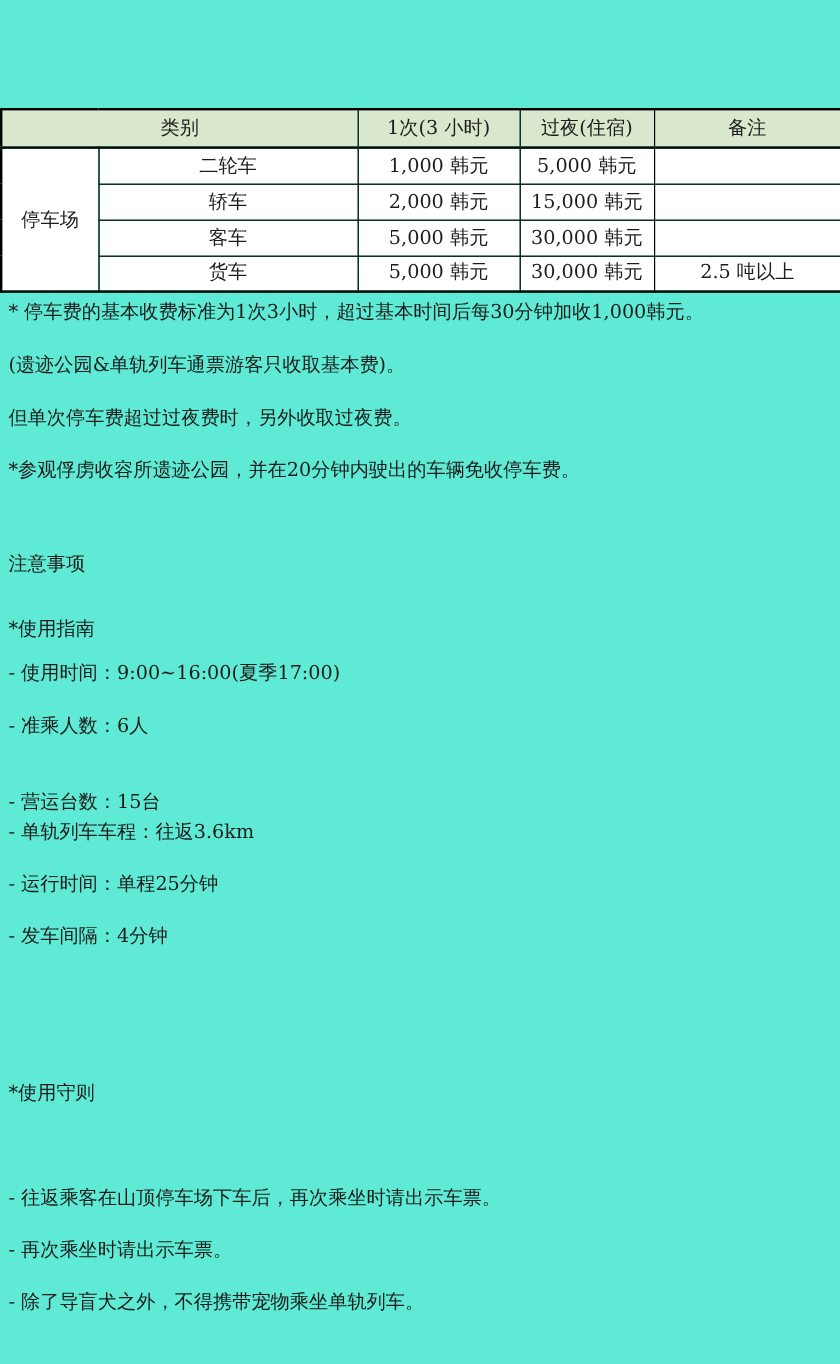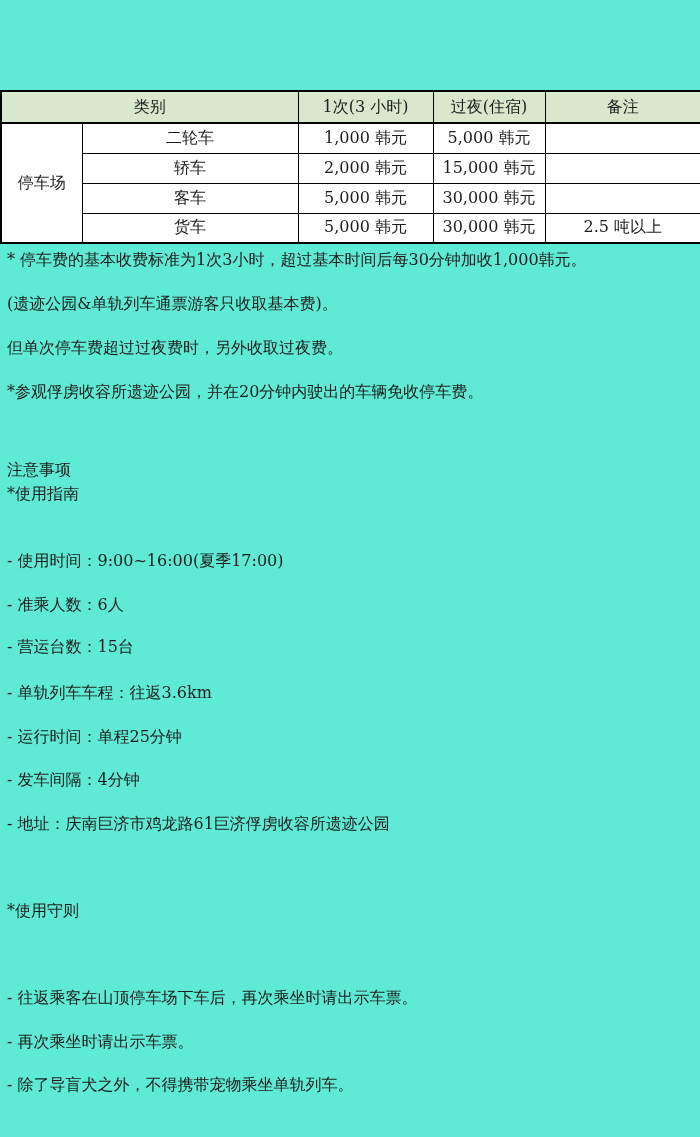--- a/index.html
+++ b/index.html
@@ -102,29 +102,28 @@
       </tr>
     </tbody>
   </table>
 
   <div class="note-line" style="top:250px">* 停车费的基本收费标准为1次3小时，超过基本时间后每30分钟加收1,000韩元。</div>
   <div class="note-line" style="top:338px">但单次停车费超过过夜费时，另外收取过夜费。</div>
   <div class="note-line" style="top:294px">(遗迹公园&amp;单轨列车通票游客只收取基本费)。</div>
   <div class="note-line" style="top:382px">*参观俘虏收容所遗迹公园，并在20分钟内驶出的车辆免收停车费。</div>
 
   <div class="note-line" style="top:460px">注意事项</div>
-  <div class="note-line" style="top:484px">*使用指南</div>
+  <div class="note-line" style="top:514px">*使用指南</div>
 
   <div class="note-line" style="top:551px">- 使用时间：9:00~16:00(夏季17:00)</div>
   <div class="note-line" style="top:595px">- 准乘人数：6人</div>
-  <div class="note-line" style="top:637px">- 营运台数：15台</div>
+  <div class="note-line" style="top:658px">- 营运台数：15台</div>
   <div class="note-line" style="top:683px">- 单轨列车车程：往返3.6km</div>
   <div class="note-line" style="top:727px">- 运行时间：单程25分钟</div>
   <div class="note-line" style="top:770px">- 发车间隔：4分钟</div>
-  <div class="note-line" style="top:814px">- 地址：庆南巨济市鸡龙路61巨济俘虏收容所遗迹公园</div>
 
   <div class="note-line" style="top:901px">*使用守则</div>
 
   <div class="note-line" style="top:988px">- 往返乘客在山顶停车场下车后，再次乘坐时请出示车票。</div>
   <div class="note-line" style="top:1032px">- 再次乘坐时请出示车票。</div>
   <div class="note-line" style="top:1075px">- 除了导盲犬之外，不得携带宠物乘坐单轨列车。</div>
 
 </div>
 
 </body></html>

